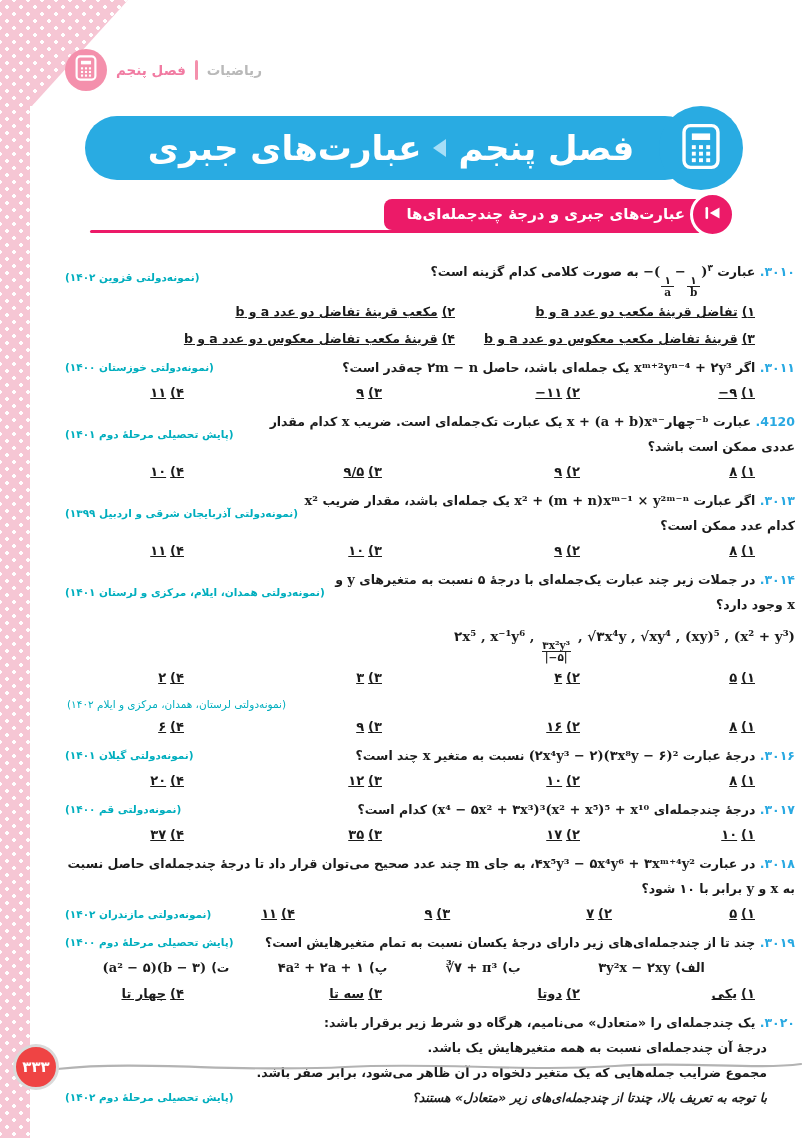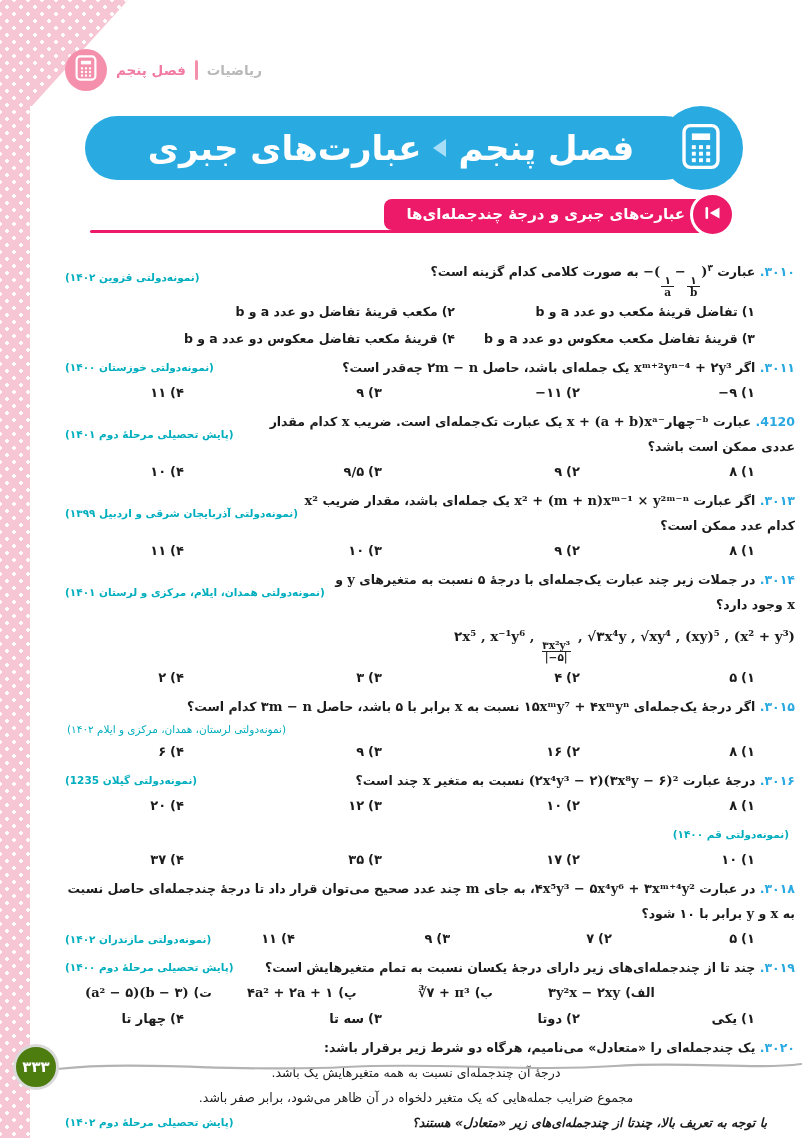--- a/index.html
+++ b/index.html
@@ -55,40 +55,40 @@
 
   .math{font-family:"DejaVu Serif","DejaVu Sans",serif;font-weight:bold;font-size:13px;white-space:nowrap;direction:ltr;unicode-bidi:isolate;}
   .math sup{font-size:9px;}
   .frac{display:inline-flex;flex-direction:column;align-items:center;line-height:1.05;vertical-align:-8px;margin:0 1px;font-size:10.5px;}
   .frac .fd{border-top:1.3px solid #222;padding:0 3px;}
   .frac .fn{padding:0 2px;}
 
   .optrow{display:grid;grid-template-columns:175px 198px 198px auto;direction:rtl;padding:0 40px 0 20px;
     line-height:26px;font-size:13px;font-weight:bold;}
   .optrow2{display:grid;grid-template-columns:300px auto;direction:rtl;padding:0 40px 0 20px;line-height:27px;font-size:12.5px;font-weight:bold;}
-  .opt{text-align:right;}
+  .opt{text-align:right;text-decoration:underline;}
   .on{margin-left:4px;}
   .ov{direction:ltr;unicode-bidi:isolate;}
   .optflex{display:flex;direction:rtl;padding:0 40px 0 0;line-height:26px;font-size:13px;font-weight:bold;}
   .optflex .opt{text-align:right;}
   .w1{width:175px;}.w2{width:198px;}.w3{width:190px;}.w4{width:95px;}
 
   .fline{direction:ltr;text-align:right;padding-left:18px;line-height:34px;margin:2px 0;}
   .fline .math{font-size:13.5px;}
 
   .subrow{display:grid;grid-template-columns:207px 130px 171px auto;direction:rtl;padding:0 40px 0 20px;
     line-height:26px;font-size:12.5px;font-weight:bold;}
-  .subitem{text-align:left;white-space:nowrap;}
+  .subitem{text-align:center;white-space:nowrap;}
   .sublabel{margin-left:5px;}
 
-  .q20line{padding-right:28px;font-size:12.5px;font-weight:normal;line-height:25px;direction:rtl;text-align:center;}
+  .q20line{padding-right:28px;font-size:12.5px;font-weight:bold;line-height:25px;direction:rtl;text-align:right;}
   .q20item{padding-right:215px;line-height:25px;direction:rtl;text-align:right;font-weight:bold;font-size:12.5px;}
 
   
-  .page-circle{position:absolute;left:13px;top:1044px;width:46px;height:46px;border-radius:50%;background:#4d7c0f;
+  .page-circle{position:absolute;left:13px;top:1044px;width:46px;height:46px;border-radius:50%;background:#ef4444;
     border:3px solid #dadada;box-sizing:border-box;color:#fff;display:flex;align-items:center;justify-content:center;
     font-size:15px;font-weight:bold;z-index:2;}
   .waveline{position:absolute;left:55px;top:1056px;z-index:1;}
 </style>
 </head>
 <body>
 
 <div class="strip"></div>
 <div class="corner"></div>
 
@@ -261,63 +261,57 @@
       </div>
       <div class="optrow">
         <span class="opt"><span class="on">۱)</span><span class="ov" dir="ltr">۵</span></span>
         <span class="opt"><span class="on">۲)</span><span class="ov" dir="ltr">۴</span></span>
         <span class="opt"><span class="on">۳)</span><span class="ov" dir="ltr">۳</span></span>
         <span class="opt"><span class="on">۴)</span><span class="ov" dir="ltr">۲</span></span>
       </div>
     </div>
 
     <div class="q">
-      <div class="qline">
-        <span class="qtext">
-          <span class="qnum">۳۰۱۵.</span>
-          <span>اگر درجهٔ یک‌جمله‌ای</span>
-          <span class="math" dir="ltr">۱۵xᵐy⁷ + ۴xᵐyⁿ</span>
-          <span>نسبت به</span>
-          <span class="math" dir="ltr">x</span>
-          <span>برابر با ۵ باشد، حاصل</span>
-          <span class="math" dir="ltr">۳m − n</span>
-          <span>کدام است؟</span>
-        </span>
-      </div>
       <div class="srcline">(نمونه‌دولتی لرستان، همدان، مرکزی و ایلام ۱۴۰۲)</div>
       <div class="optrow">
         <span class="opt"><span class="on">۱)</span><span class="ov" dir="ltr">۸</span></span>
         <span class="opt"><span class="on">۲)</span><span class="ov" dir="ltr">۱۶</span></span>
         <span class="opt"><span class="on">۳)</span><span class="ov" dir="ltr">۹</span></span>
         <span class="opt"><span class="on">۴)</span><span class="ov" dir="ltr">۶</span></span>
       </div>
     </div>
 
     <div class="q">
       <div class="qline">
         <span class="qtext">
           <span class="qnum">۳۰۱۶.</span>
           <span>درجهٔ عبارت</span>
           <span class="math" dir="ltr">(۲x⁴y³ − ۲)(۳x⁸y − ۶)²</span>
           <span>نسبت به متغیر</span>
           <span class="math" dir="ltr">x</span>
           <span>چند است؟</span>
         </span>
-        <span class="src">(نمونه‌دولتی گیلان 1235)</span>
+        <span class="src">(نمونه‌دولتی گیلان ۱۴۰۱)</span>
       </div>
       <div class="optrow">
         <span class="opt"><span class="on">۱)</span><span class="ov" dir="ltr">۸</span></span>
         <span class="opt"><span class="on">۲)</span><span class="ov" dir="ltr">۱۰</span></span>
         <span class="opt"><span class="on">۳)</span><span class="ov" dir="ltr">۱۲</span></span>
         <span class="opt"><span class="on">۴)</span><span class="ov" dir="ltr">۲۰</span></span>
       </div>
     </div>
 
     <div class="q">
       <div class="qline">
+        <span class="qtext">
+          <span class="qnum">۳۰۱۷.</span>
+          <span>درجهٔ چندجمله‌ای</span>
+          <span class="math" dir="ltr">(x⁴ − ۵x² + ۳x³)³(x² + x⁵)⁵ + x¹⁰</span>
+          <span>کدام است؟</span>
+        </span>
         <span class="src">(نمونه‌دولتی قم ۱۴۰۰)</span>
       </div>
       <div class="optrow">
         <span class="opt"><span class="on">۱)</span><span class="ov" dir="ltr">۱۰</span></span>
         <span class="opt"><span class="on">۲)</span><span class="ov" dir="ltr">۱۷</span></span>
         <span class="opt"><span class="on">۳)</span><span class="ov" dir="ltr">۳۵</span></span>
         <span class="opt"><span class="on">۴)</span><span class="ov" dir="ltr">۳۷</span></span>
       </div>
     </div>
 

